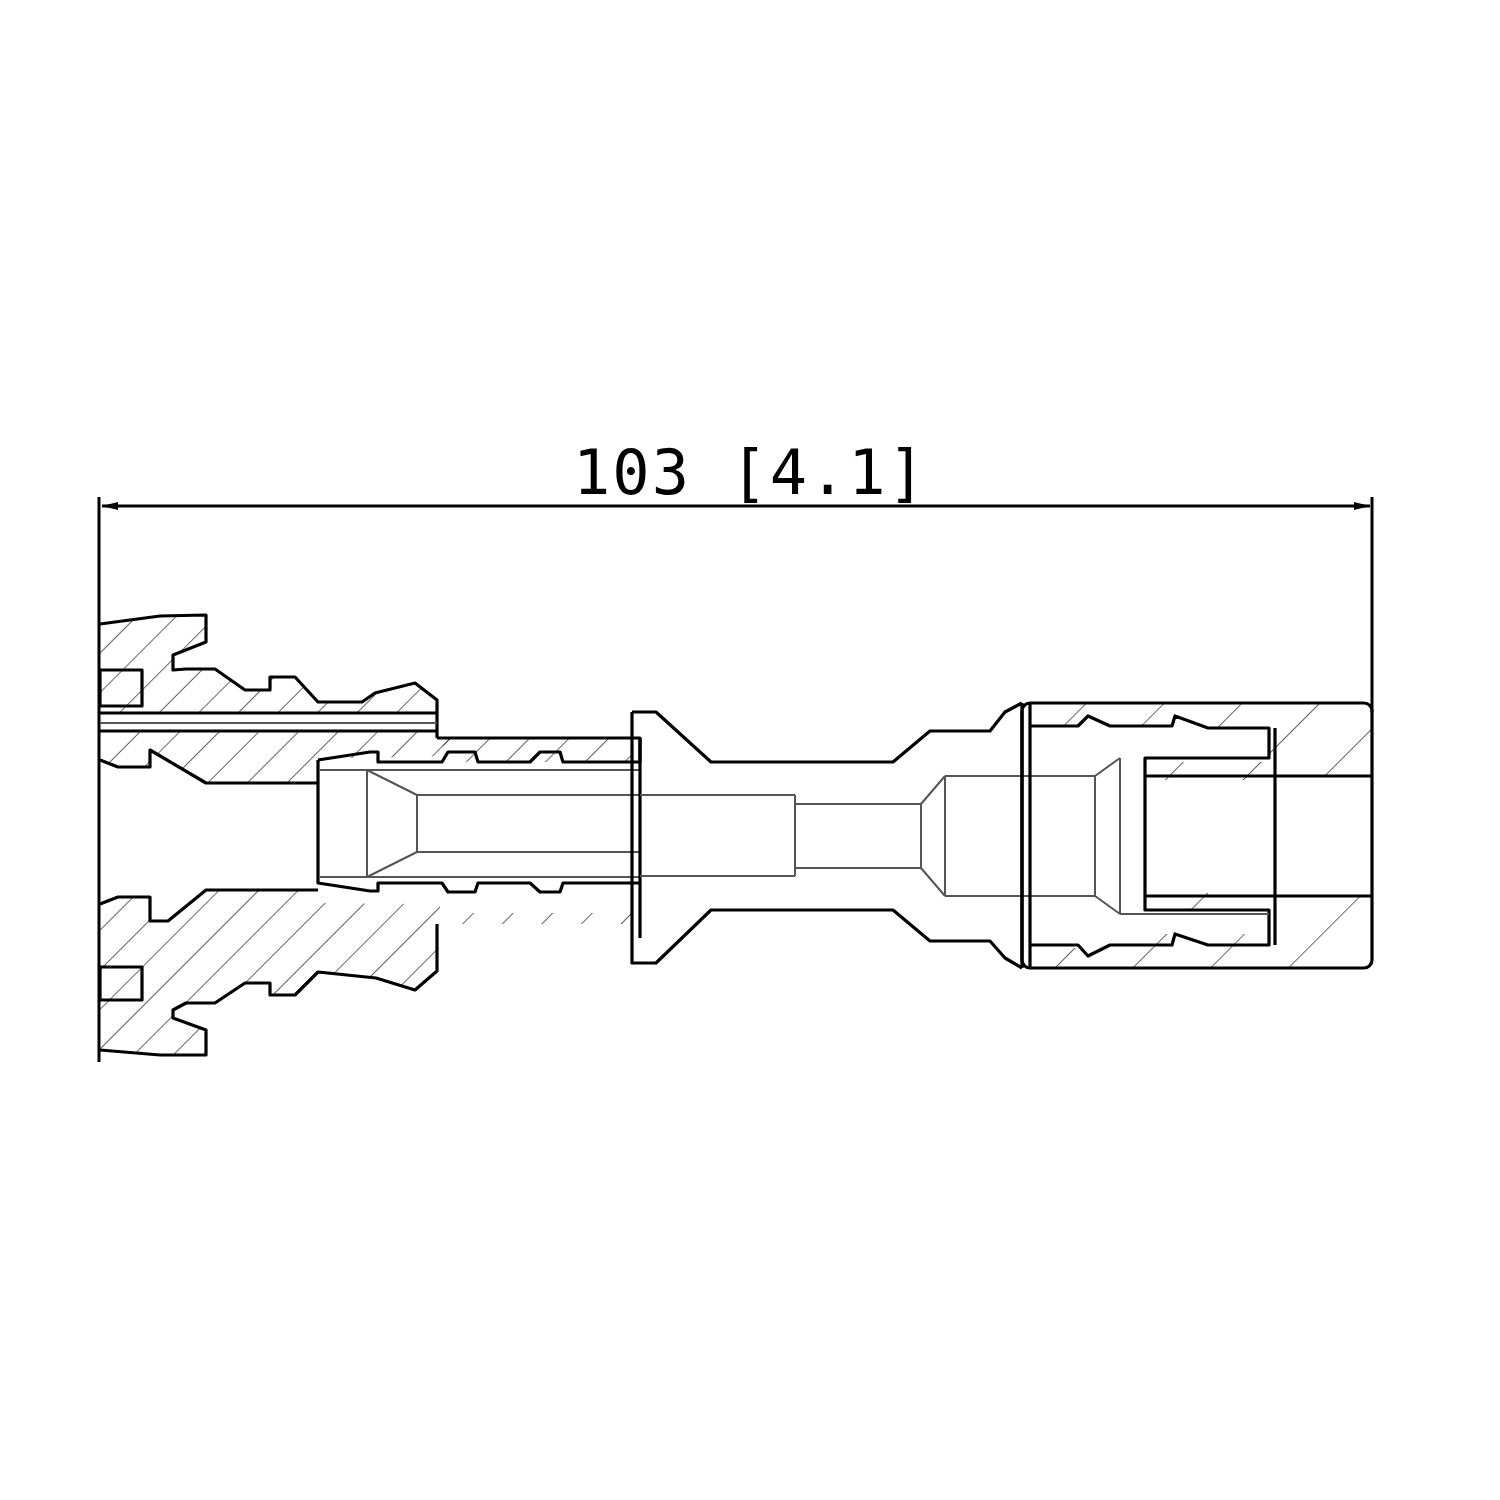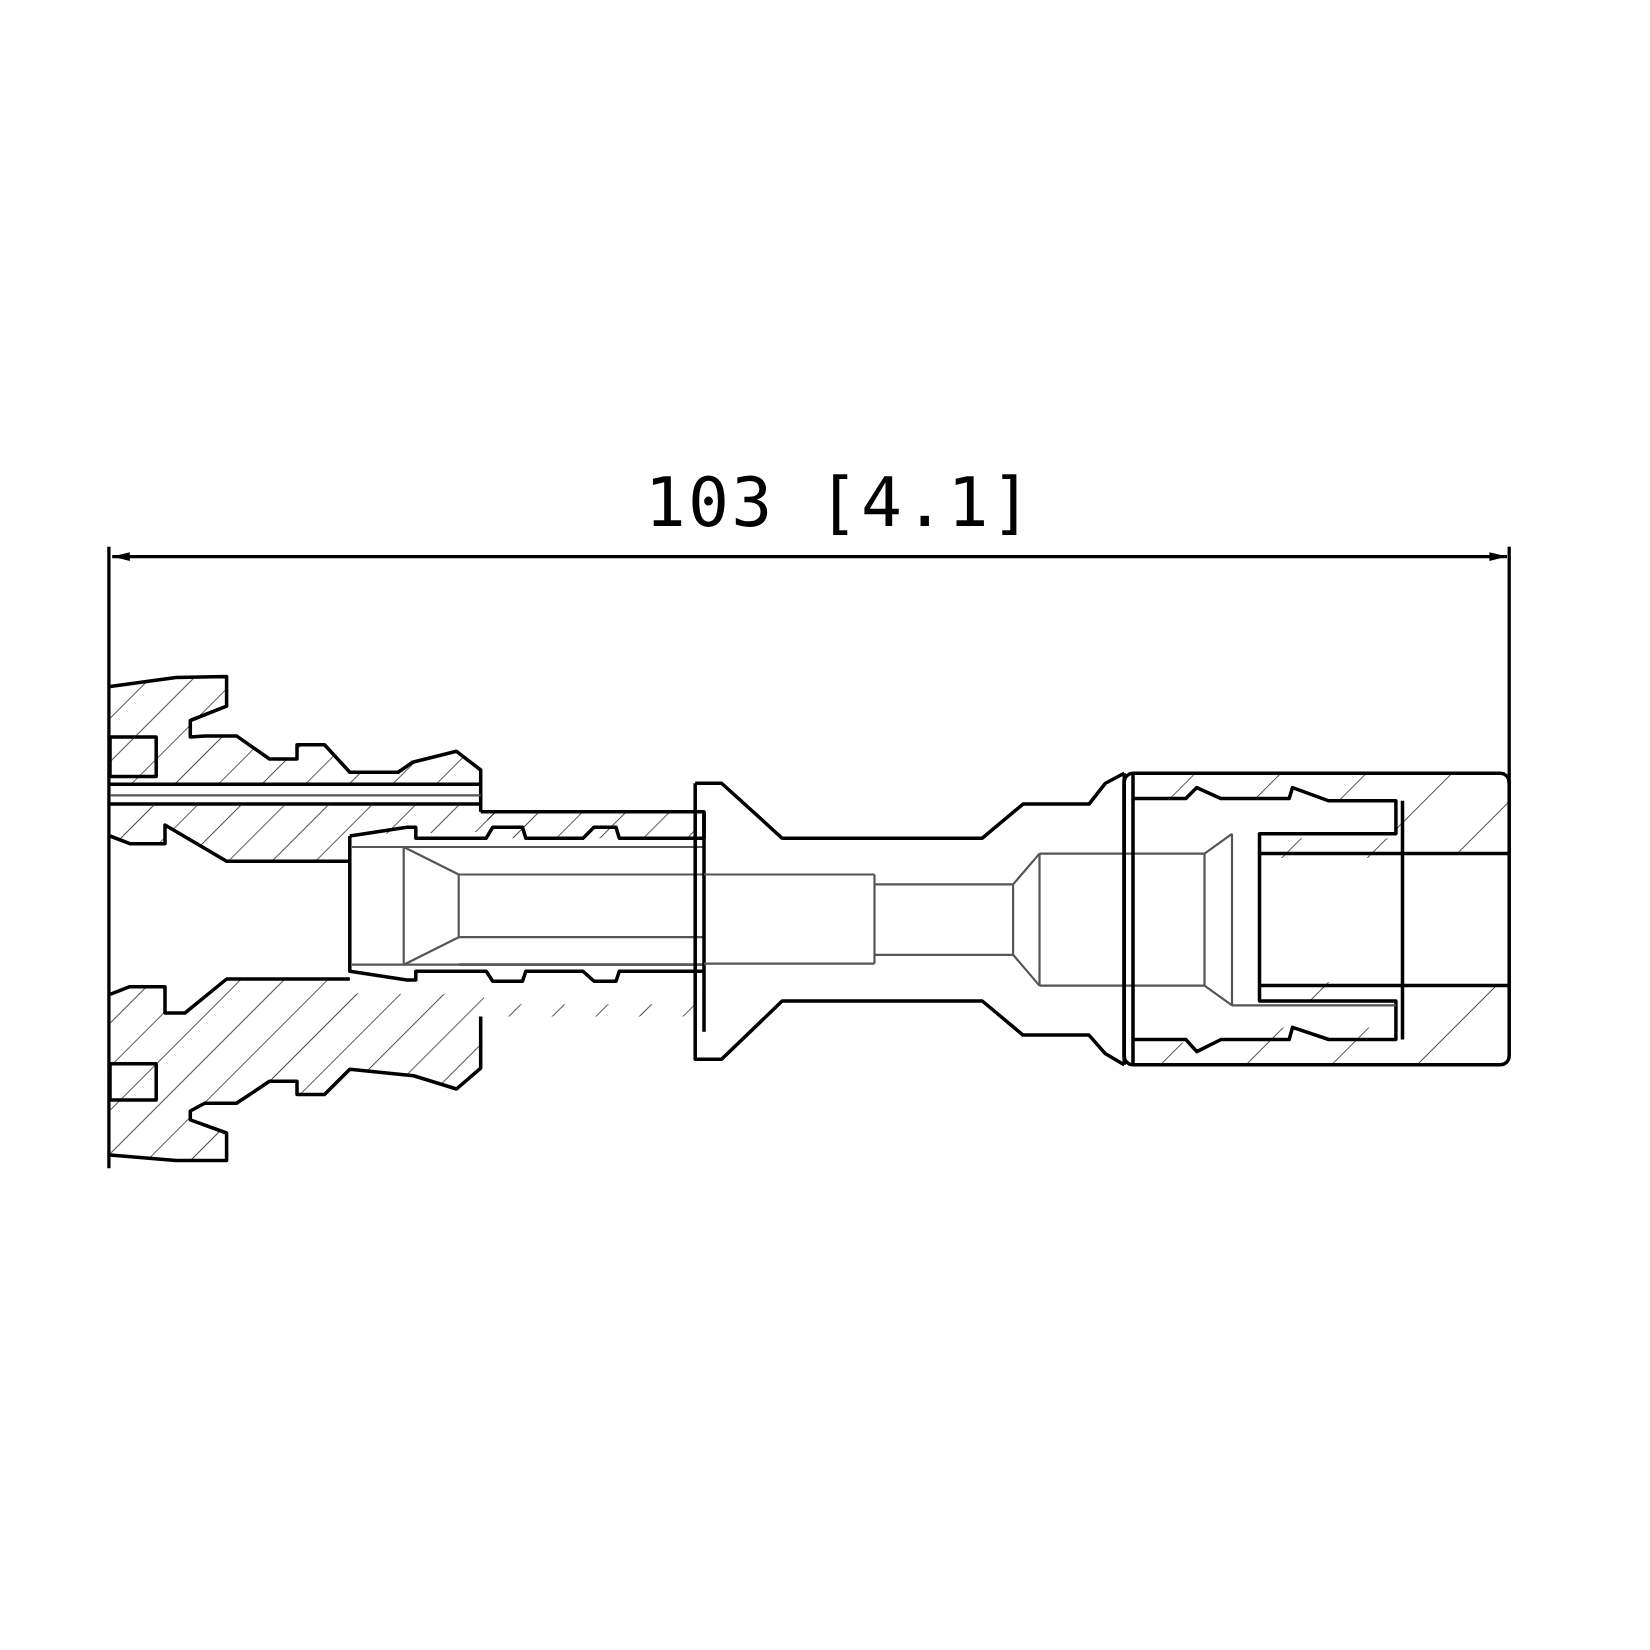--- a/index.html
+++ b/index.html
@@ -1,18 +1,18 @@
 <!DOCTYPE html>
 <html><head>
 <meta charset="utf-8">
 <style>
   html, body { margin: 0; padding: 0; background: #ffffff; }
   body { width: 1500px; height: 1500px; position: relative; overflow: hidden; font-family: "DejaVu Sans", sans-serif; }
   #drawing { position: absolute; left: 0; top: 0; width: 1500px; height: 1500px; }
-  .dim-label { position: absolute; left: 560px; top: 426px; width: 380px; text-align: right;
+  .dim-label { position: absolute; left: 560px; top: 442px; width: 380px; text-align: center;
     font-family: "DejaVu Sans Mono", monospace; font-size: 62px; letter-spacing: 2px; color: #000; line-height: 62px; font-weight: normal; }
   .thick { stroke: #000; stroke-width: 3.2; fill: none; stroke-linejoin: round; }
   .thin { stroke: #555; stroke-width: 2; fill: none; }
   .hatch { stroke: #222; stroke-width: 1.4; }
 </style>
 </head>
 <body>
 
 <div class="dim-label">103  [4.1]</div>
 

